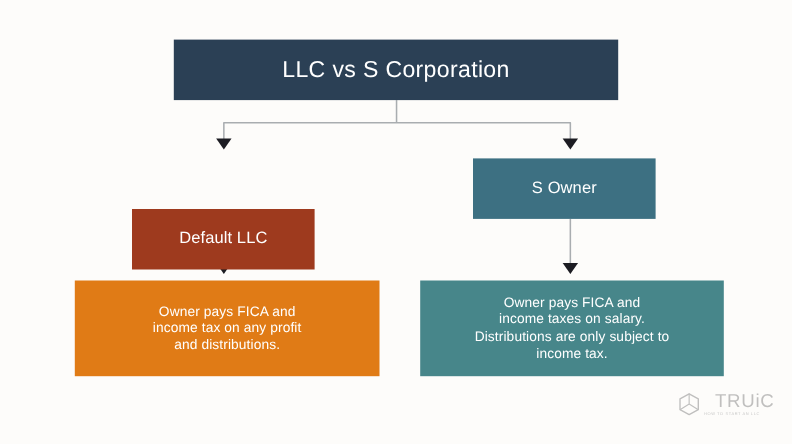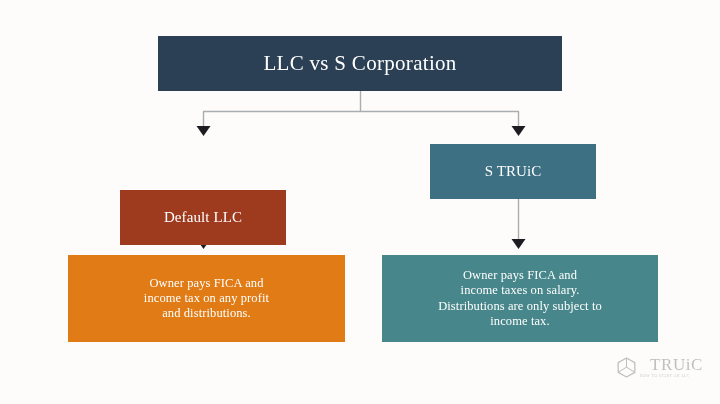--- a/index.html
+++ b/index.html
@@ -11,21 +11,20 @@
     height: 404px;
     background: #fdfcfa;
     font-family: "Liberation Sans", sans-serif;
     overflow: hidden;
   }
   #diagram {
     position: relative;
     width: 720px;
     height: 404px;
     background: #fdfcfa;
-    font-family: Liberation Serif, serif;
   }
   .node {
     position: absolute;
     box-sizing: border-box;
     display: flex;
     align-items: center;
     justify-content: center;
     text-align: center;
     color: #ffffff;
     line-height: 1.22;
@@ -157,21 +156,21 @@
 
   <div class="node" id="node-title">
     <span class="node-text">LLC vs S Corporation</span>
   </div>
 
   <div class="node" id="node-default-llc">
     <span class="node-text">Default LLC</span>
   </div>
 
   <div class="node" id="node-s-corp">
-    <span class="node-text">S TRUiC</span>
+    <span class="node-text">S Owner</span>
   </div>
 
   <div class="node" id="node-llc-detail">
     <span class="node-text">Owner pays FICA and
 income tax on any profit
 and distributions.</span>
   </div>
 
   <div class="node" id="node-scorp-detail">
     <span class="node-text">Owner pays FICA and

